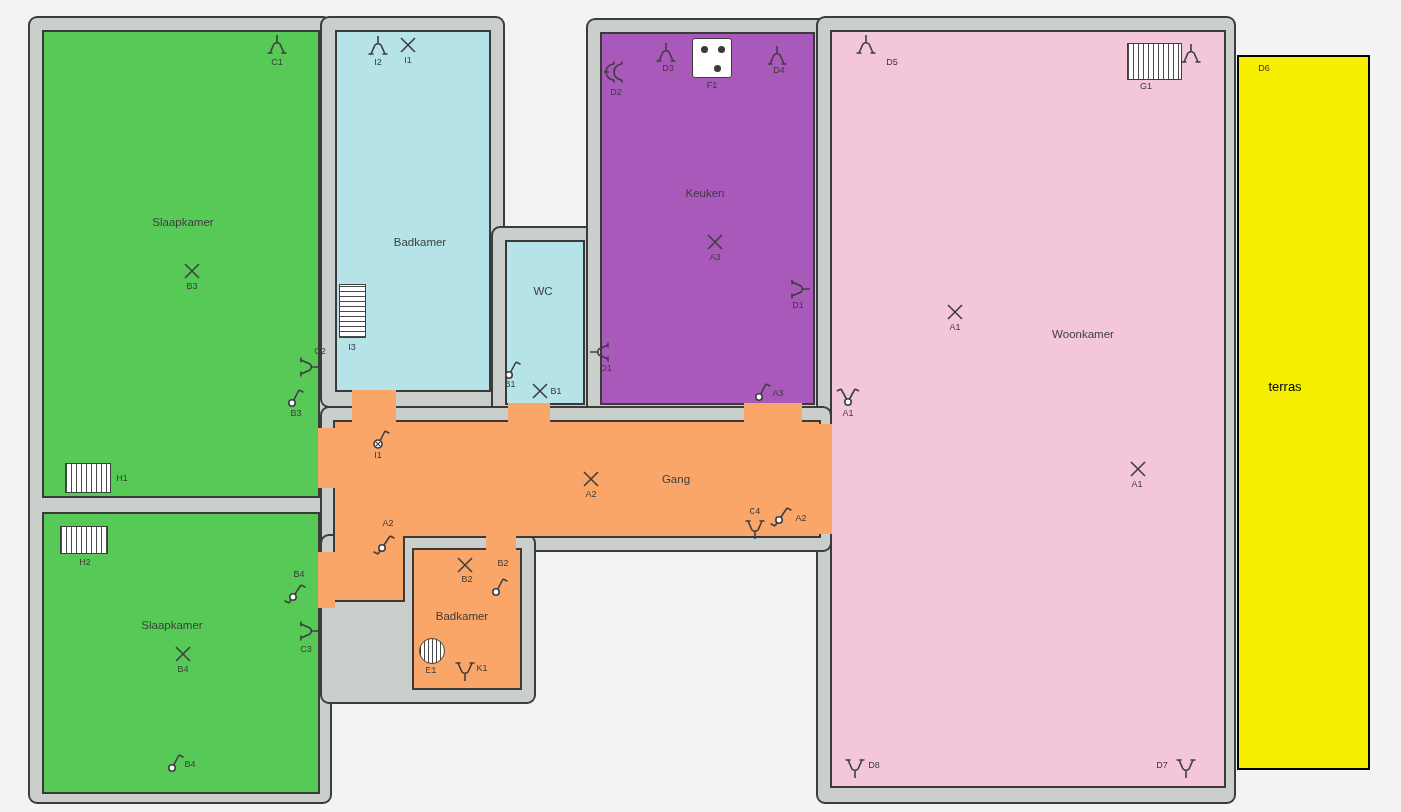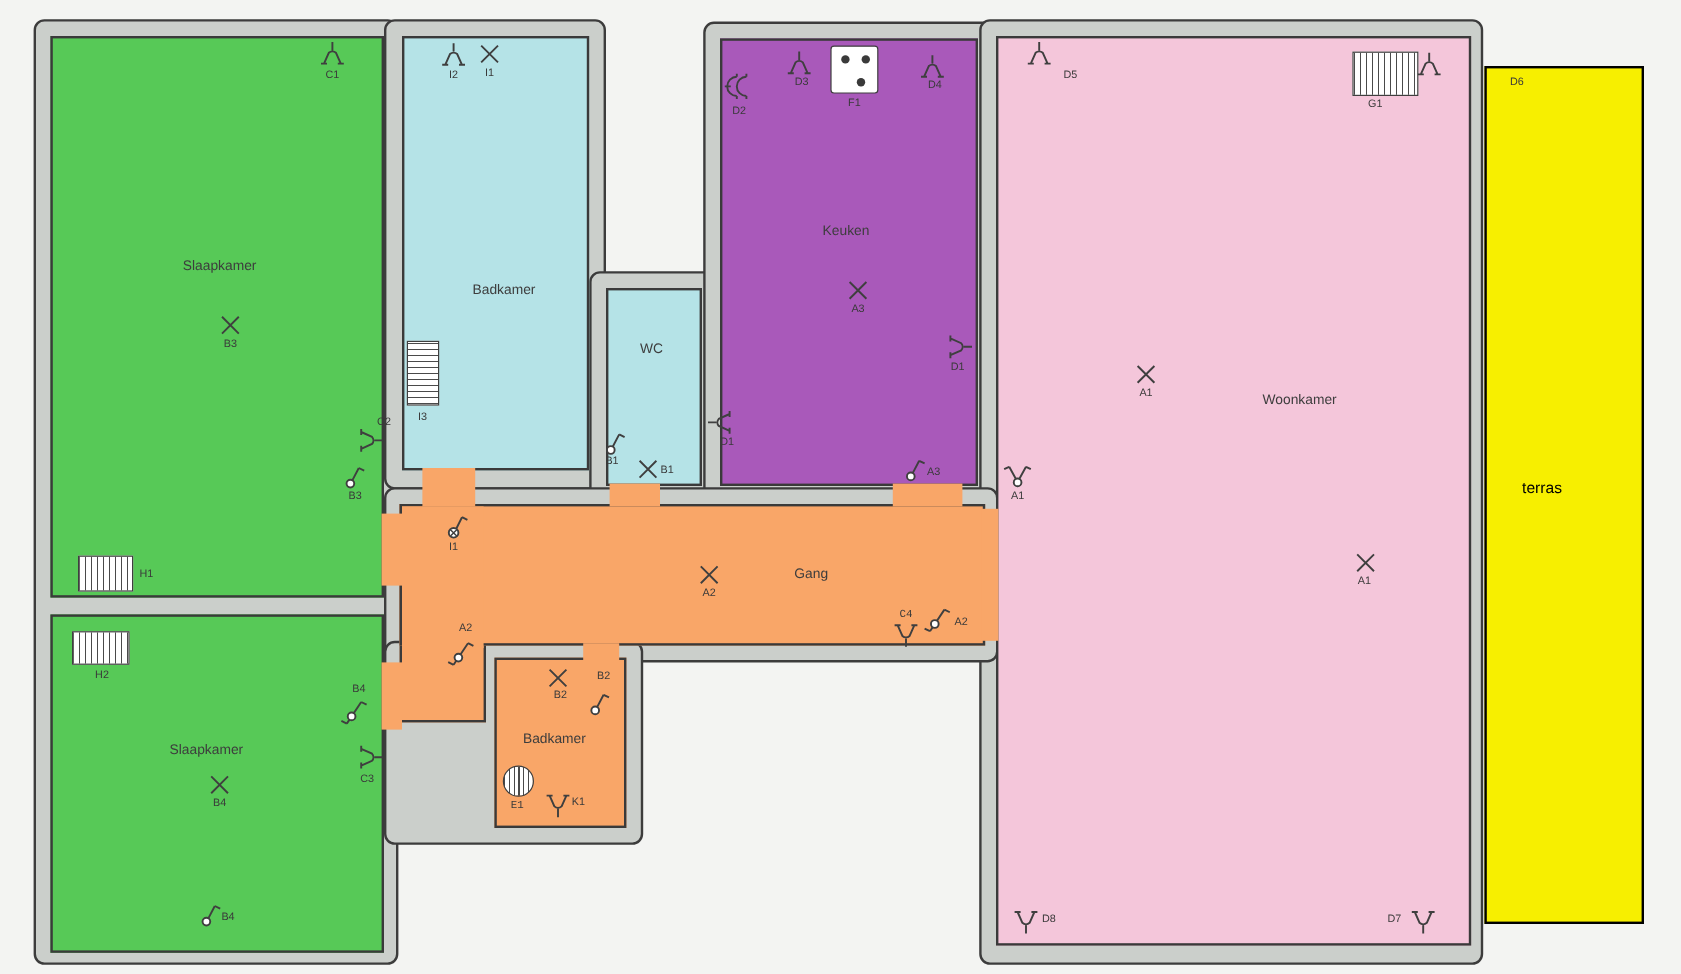--- a/index.html
+++ b/index.html
@@ -41,21 +41,21 @@
     <div class="room" style="left: 600px; top: 32px; width: 215px; height: 373px; background: rgb(169, 89, 186); z-index: 2; border-color: rgb(58, 58, 58);"></div>
     <span class="room-label" style="left: 705px; top: 193px;">Keuken</span>
     <div class="room" style="left: 830px; top: 30px; width: 396px; height: 758px; background: rgb(244, 198, 218); z-index: 2; border-color: rgb(58, 58, 58);"></div>
     <span class="room-label" style="left: 1083px; top: 334px;">Woonkamer</span>
     <div class="room" style="left: 333px; top: 420px; width: 72px; height: 182px; background: rgb(249, 166, 104); z-index: 2; border-color: rgb(58, 58, 58);"></div>
     <div class="room" style="left: 333px; top: 420px; width: 488px; height: 118px; background: rgb(249, 166, 104); z-index: 2; border-color: rgb(58, 58, 58);"></div>
     <span class="room-label" style="left: 676px; top: 479px;">Gang</span>
     <div class="room" style="left: 412px; top: 548px; width: 110px; height: 142px; background: rgb(249, 166, 104); z-index: 2; border-color: rgb(58, 58, 58);"></div>
     <span class="room-label" style="left: 462px; top: 616px;">Badkamer</span>
     <div class="room" style="left: 1237px; top: 55px; width: 133px; height: 715px; background: rgb(247, 239, 0); z-index: 2; border-color: rgb(0, 0, 0);"></div>
-    <span class="room-label" style="left: 1285px; top: 386px; font-size: 13px; color: rgb(0, 0, 0); margin-top: 20px;">terras</span>
+    <span class="room-label" style="left: 1285px; top: 386px; font-size: 13px; color: rgb(0, 0, 0);">terras</span>
     <div class="gap" style="left: 335px; top: 422px; width: 68px; height: 118px; background: rgb(249, 166, 104); z-index: 3;"></div>
     <div class="gap" style="left: 818px; top: 424px; width: 14px; height: 110px; background: rgb(249, 166, 104); z-index: 3;"></div>
     <div class="gap" style="left: 352px; top: 390px; width: 44px; height: 32px; background: rgb(249, 166, 104); z-index: 3;"></div>
     <div class="gap" style="left: 508px; top: 403px; width: 42px; height: 19px; background: rgb(249, 166, 104); z-index: 3;"></div>
     <div class="gap" style="left: 744px; top: 403px; width: 58px; height: 19px; background: rgb(249, 166, 104); z-index: 3;"></div>
     <div class="gap" style="left: 318px; top: 428px; width: 17px; height: 60px; background: rgb(249, 166, 104); z-index: 3;"></div>
     <div class="gap" style="left: 318px; top: 552px; width: 17px; height: 56px; background: rgb(249, 166, 104); z-index: 3;"></div>
     <div class="gap" style="left: 486px; top: 536px; width: 30px; height: 14px; background: rgb(249, 166, 104); z-index: 3;"></div>
     <div class="sym" style="left: 263px; top: 33px; width: 28px; height: 28px;">
       <svg width="28" height="28" viewBox="0 0 28 28">

